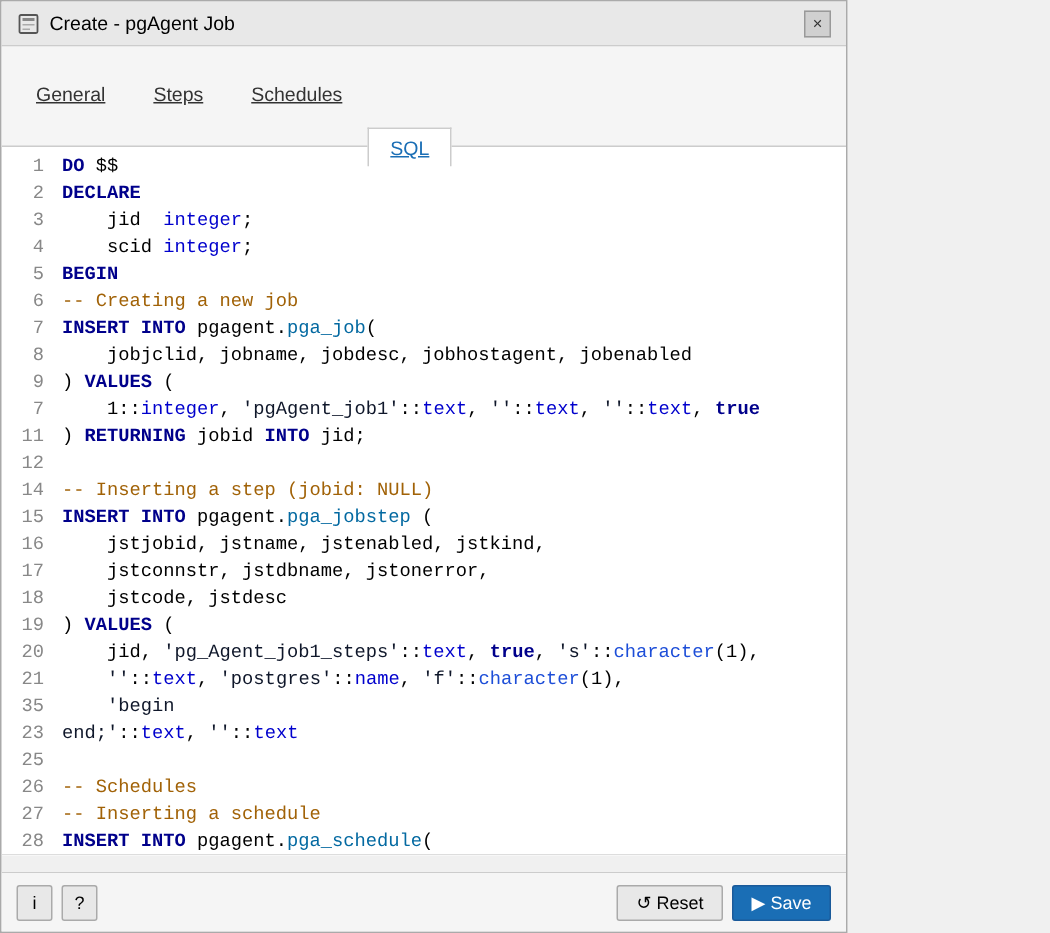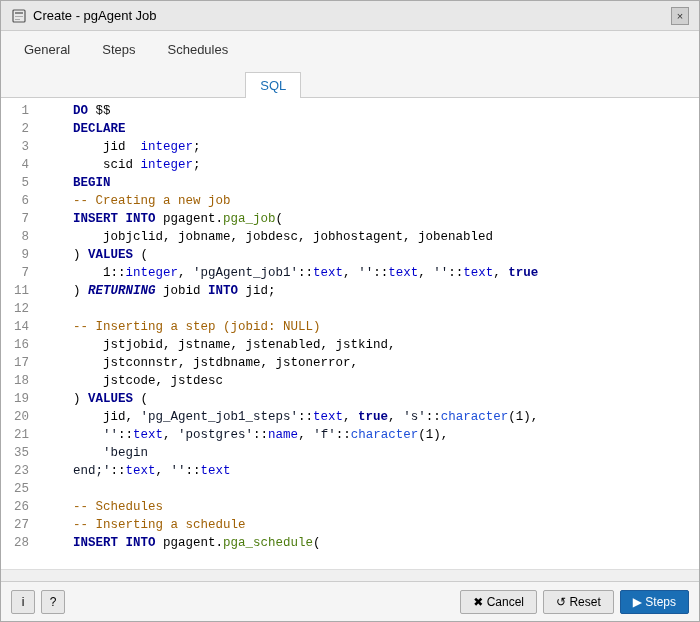--- a/index.html
+++ b/index.html
@@ -1,19 +1,19 @@
 <!DOCTYPE html>
 <html><head>
   <meta charset="utf-8">
   <style>
     * { box-sizing: border-box; margin: 0; padding: 0; }
     body { font-family: Arial, sans-serif; font-size: 13px; background: #f0f0f0; }
     
     .window {
-      width: 700px;
+      width: 565px;
       height: 622px;
       background: #fff;
       border: 1px solid #aaa;
       display: flex;
       flex-direction: column;
       overflow: hidden;
     }
     
     .title-bar {
       background: #e8e8e8;
@@ -68,21 +68,22 @@
     
     .tab {
       padding: 5px 14px;
       cursor: pointer;
       font-size: 13px;
       color: #333;
       border: 1px solid transparent;
       border-bottom: none;
       background: transparent;
       position: relative;
-      top: 1px;
+      top: 14px;
+      text-decoration: underline;
     }
     
     .tab.active {
       background: #fff;
       border-color: #ccc;
       border-bottom-color: #fff;
       color: #1a6eb5;
       font-weight: normal;
       margin-top: 36px;
     }
@@ -116,31 +117,30 @@
       padding-right: 8px;
       color: #888;
       user-select: none;
       background: #fff;
     }
     
     .line-content {
       flex: 1;
       white-space: pre;
       padding-left: 4px;
-      margin-left: 32px;
     }
     
     
     .kw { color: #00008b; font-weight: bold; } 
     .kw2 { color: #0000cd; } 
     .cm { color: #a16207; } 
     .str { color: #0f172a; } 
-    .fn { color: #4d7c0f; } 
+    .fn { color: #0369a1; } 
     .typ { color: #1d4ed8; }
-    .ret { color: #00008b; font-weight: bold; font-style: italic; } 
+    .ret { color: #00008b; font-weight: bold; } 
     
     .scrollbar-area {
       height: 12px;
       background: #f0f0f0;
       border-top: 1px solid #ddd;
       overflow-x: scroll;
     }
     
     .bottom-bar {
       display: flex;
@@ -282,20 +282,24 @@
         <span class="line-num">12</span>
         <span class="line-content"></span>
       </div>
 
 
       <div class="code-line">
         <span class="line-num">14</span>
         <span class="line-content"><span class="cm">-- Inserting a step (jobid: NULL)</span></span>
       </div>
 
+      <div class="code-line">
+        <span class="line-num">15</span>
+        <span class="line-content"><span class="kw">INSERT INTO</span> pgagent.<span class="fn">pga_jobstep</span> (</span>
+      </div>
 
       <div class="code-line">
         <span class="line-num">16</span>
         <span class="line-content">    jstjobid, jstname, jstenabled, jstkind,</span>
       </div>
 
       <div class="code-line">
         <span class="line-num">17</span>
         <span class="line-content">    jstconnstr, jstdbname, jstonerror,</span>
       </div>
@@ -357,18 +361,17 @@
       <div style="width: 1200px; height: 1px;"></div>
     </div>
   </div>
 
   <div class="bottom-bar">
     <div class="bottom-left">
       <div class="icon-btn">i</div>
       <div class="icon-btn">?</div>
     </div>
     <div class="bottom-right">
-      <button class="action-btn">✖ Cancel</button>
       <button class="action-btn">↺ Reset</button>
-      <button class="action-btn primary">▶ Steps</button>
+      <button class="action-btn primary">▶ Save</button>
     </div>
   </div>
 </div>
 
 </body></html>

